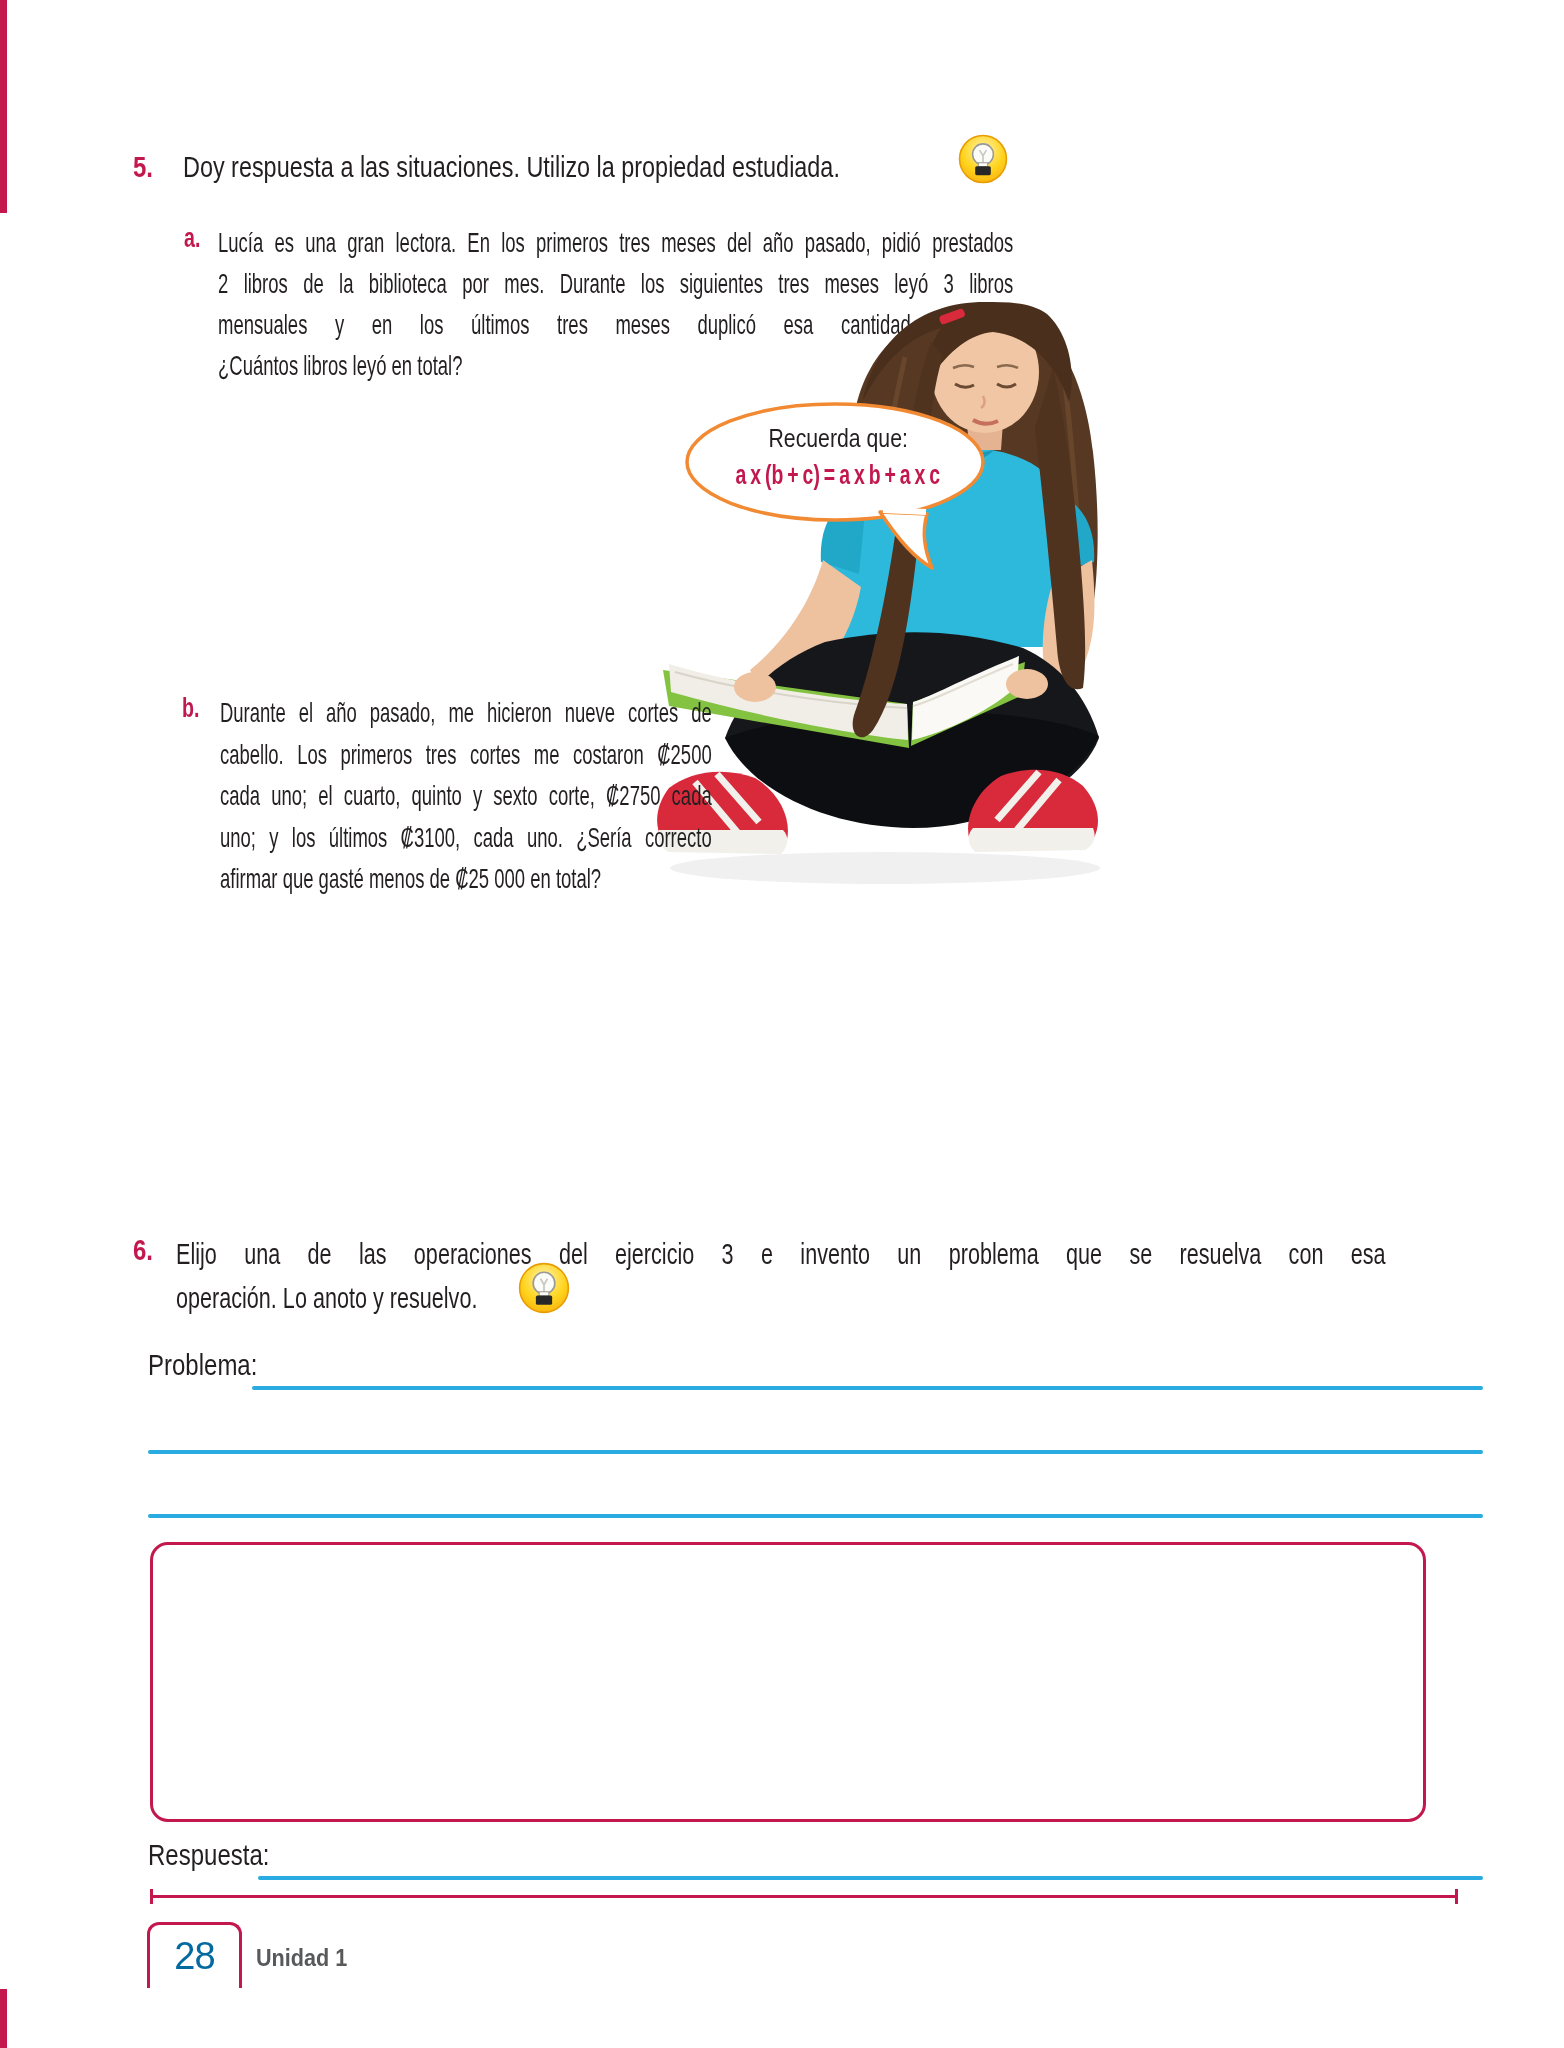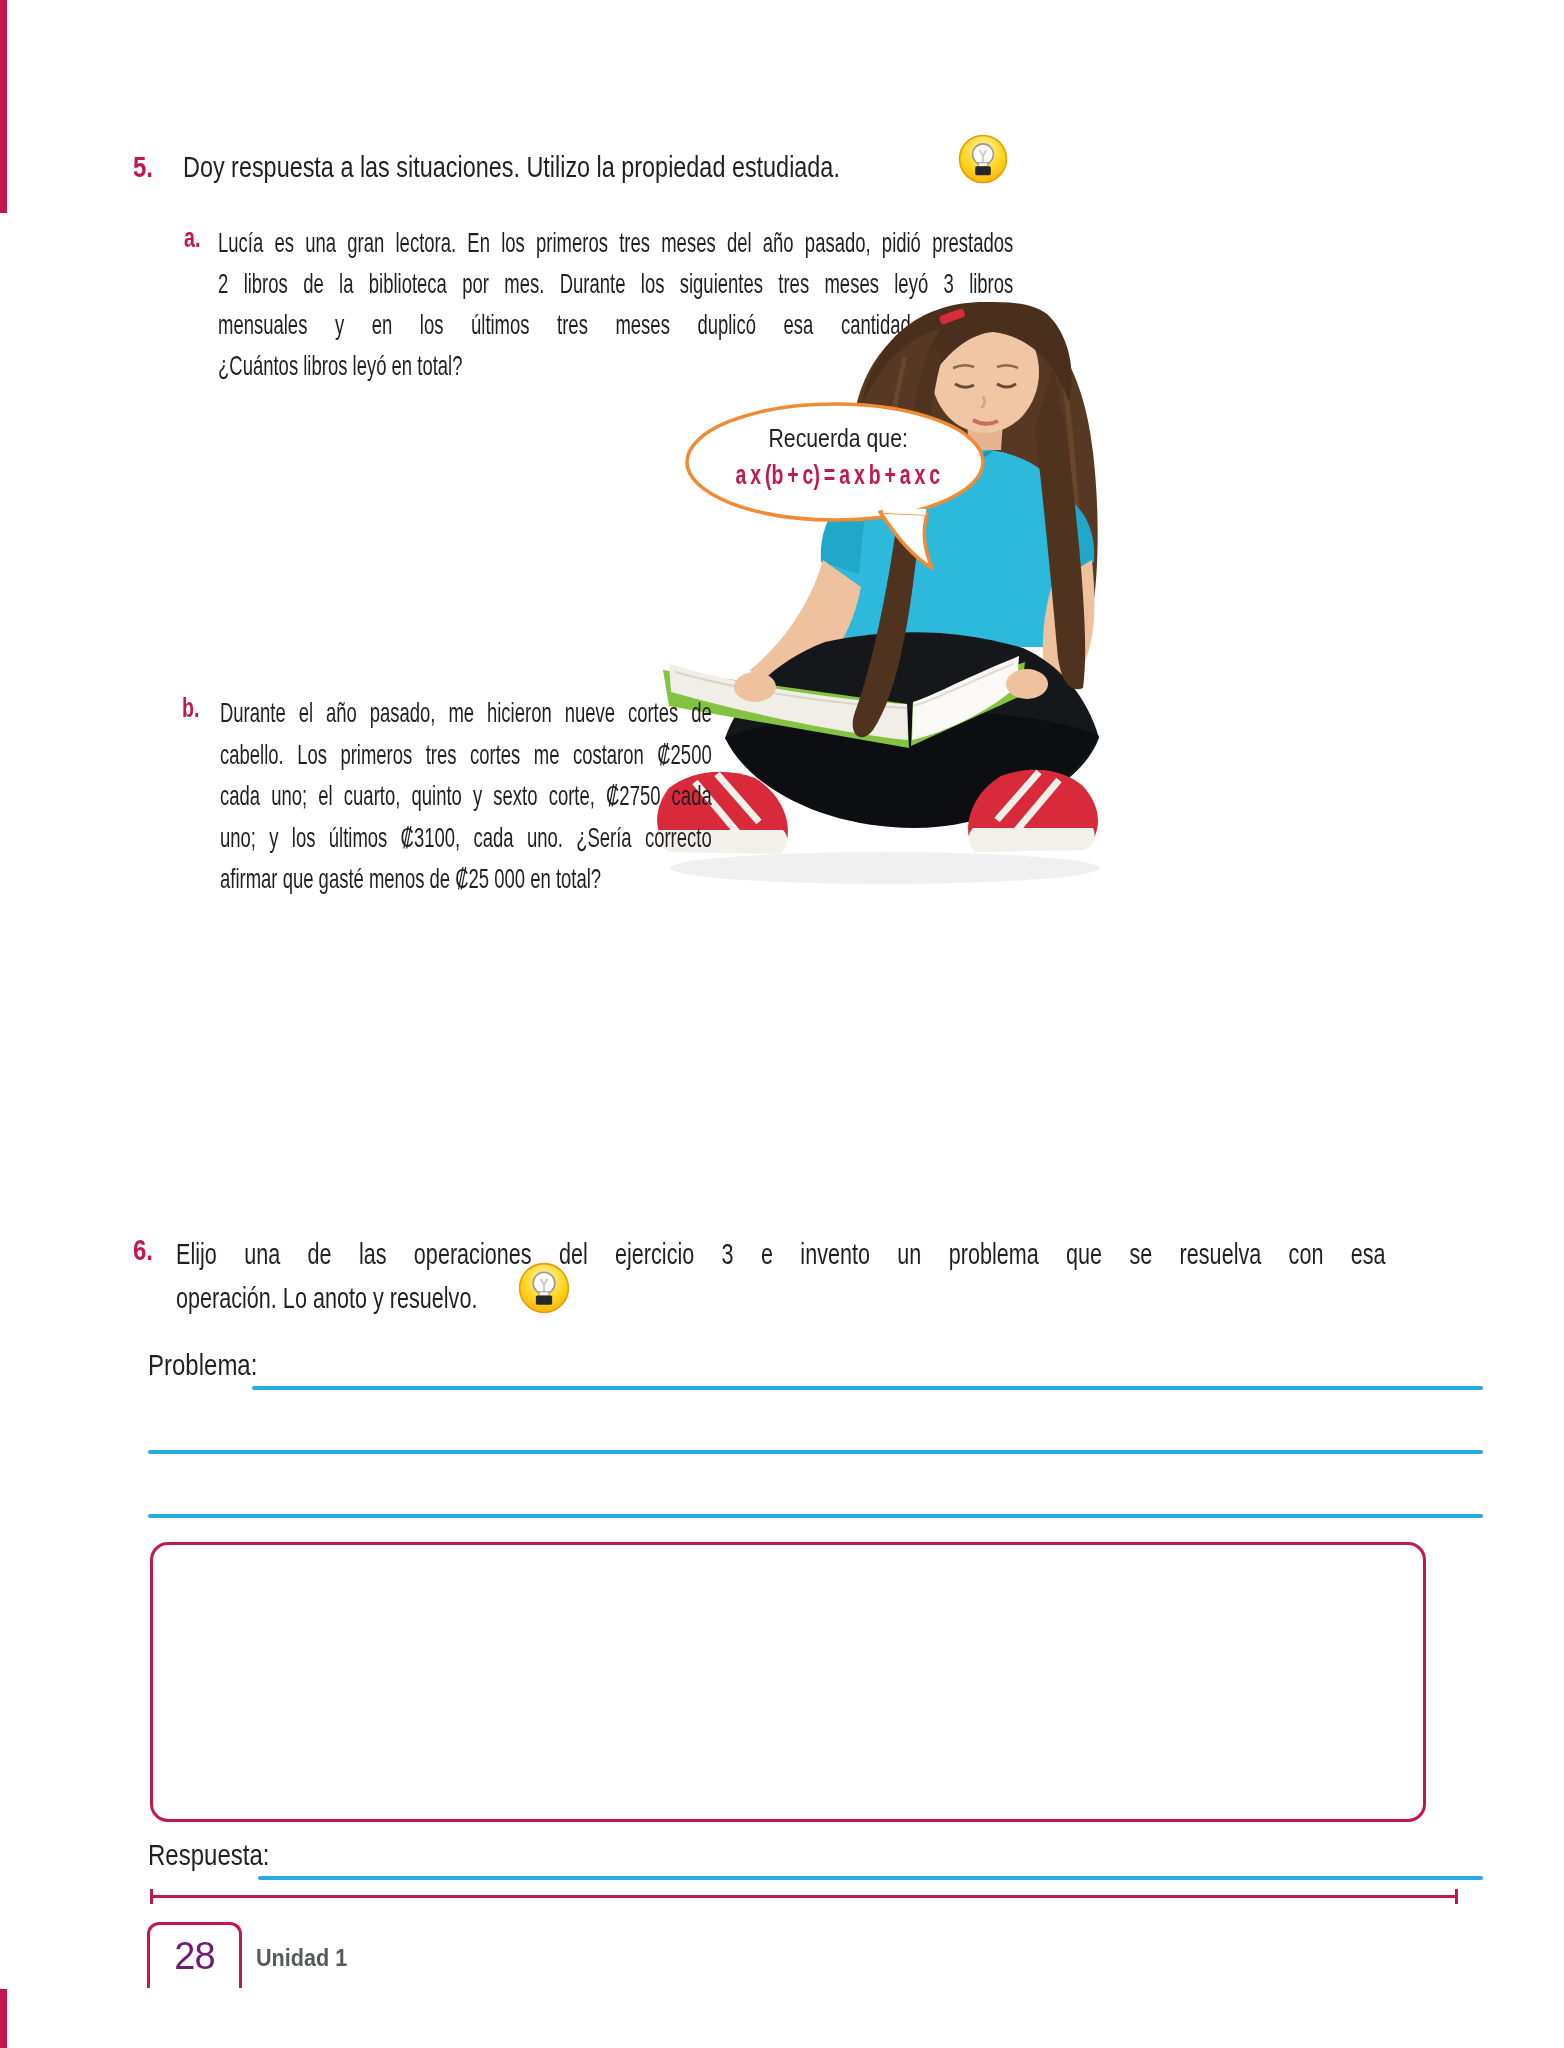--- a/index.html
+++ b/index.html
@@ -19,21 +19,21 @@
   
   .blue-line{position:absolute;height:4px;background:#29ABE2;border-radius:2px;}
   
   .work-box{position:absolute;border:3px solid #C2184E;border-radius:18px;background:#ffffff;}
   
   .rule{position:absolute;border-left:3px solid #C2184E;border-right:3px solid #C2184E;height:15px;}
   .rule::before{content:"";position:absolute;left:0;right:0;top:6px;height:3px;background:#C2184E;}
   
   .pagenum-box{position:absolute;border:3px solid #C2184E;border-bottom:none;
     border-radius:12px 12px 0 0;display:flex;align-items:center;justify-content:center;}
-  .pagenum{font-size:38px;color:#701a75;letter-spacing:-1px;}
+  .pagenum{font-size:38px;color:#0369a1;letter-spacing:-1px;}
   .unit{font-size:24px;font-weight:bold;color:#58595B;transform:scaleX(.9);transform-origin:0 0;}
   
   .bubble-text{position:absolute;text-align:center;white-space:nowrap;}
   .bubble-intro{font-size:25px;color:#231F20;transform:scaleX(.85);transform-origin:0 0;}
   .bubble-formula{font-size:27px;font-weight:bold;color:#C2184E;word-spacing:-2px;
     transform:scaleX(.72);transform-origin:0 0;}
   .lh41 > div{line-height:41px;}
   .lh415 > div{line-height:41.5px;}
   .lh44 > div{line-height:44px;}
 </style>

